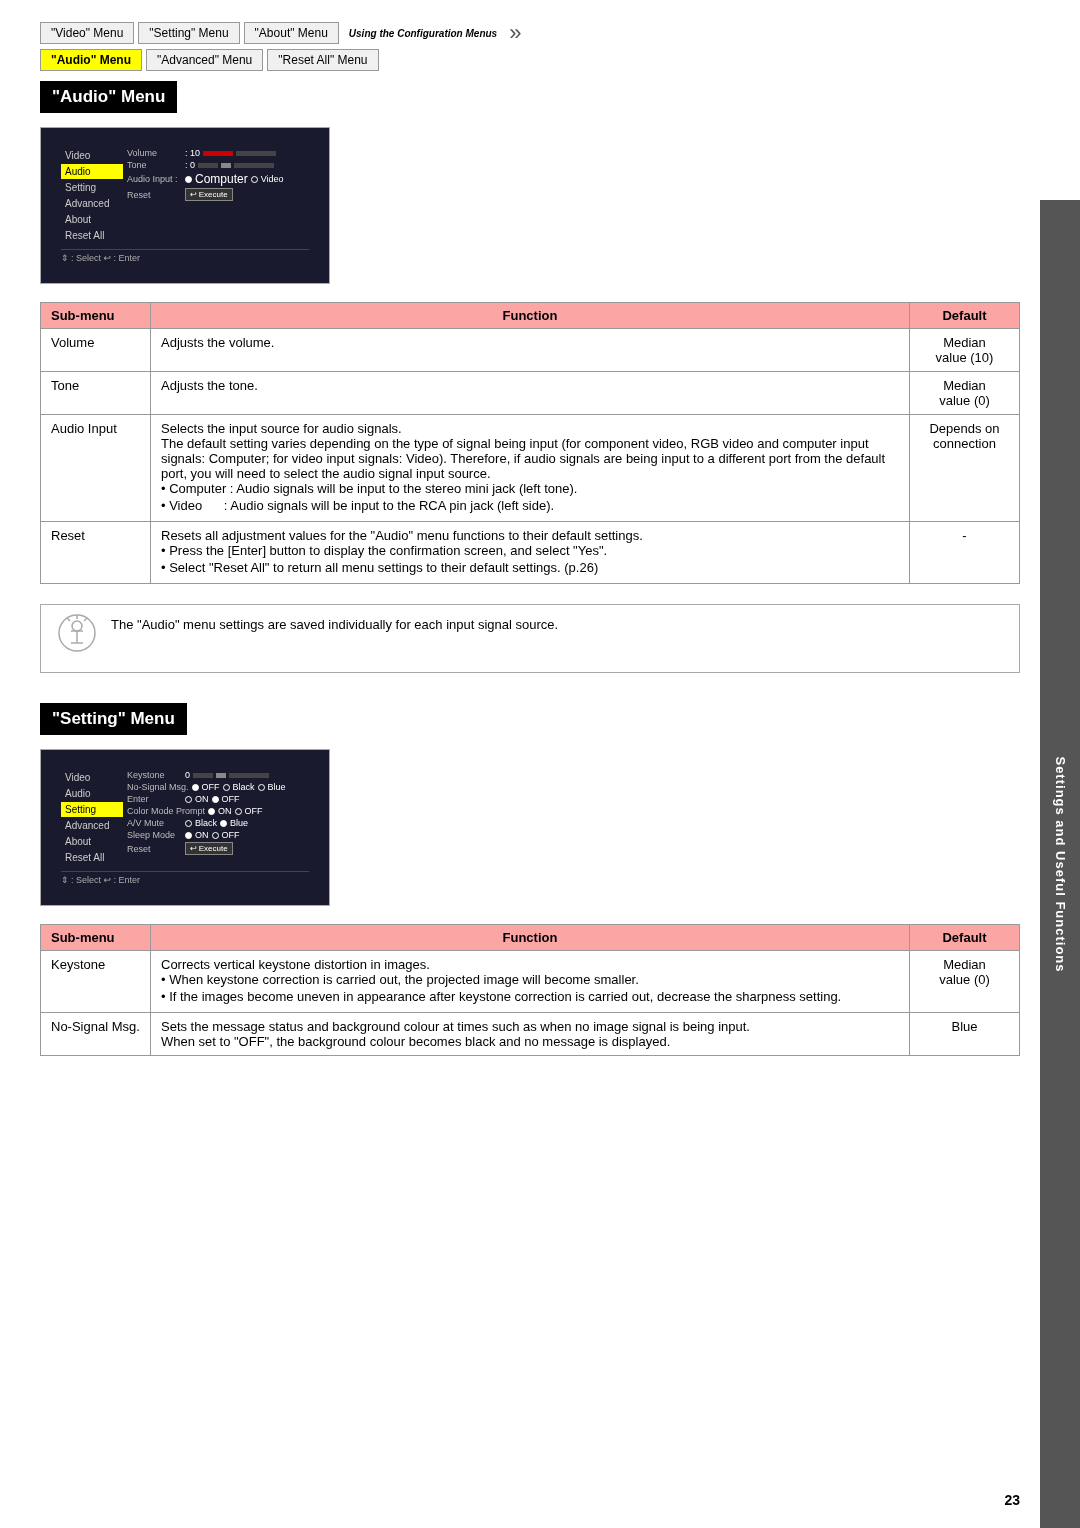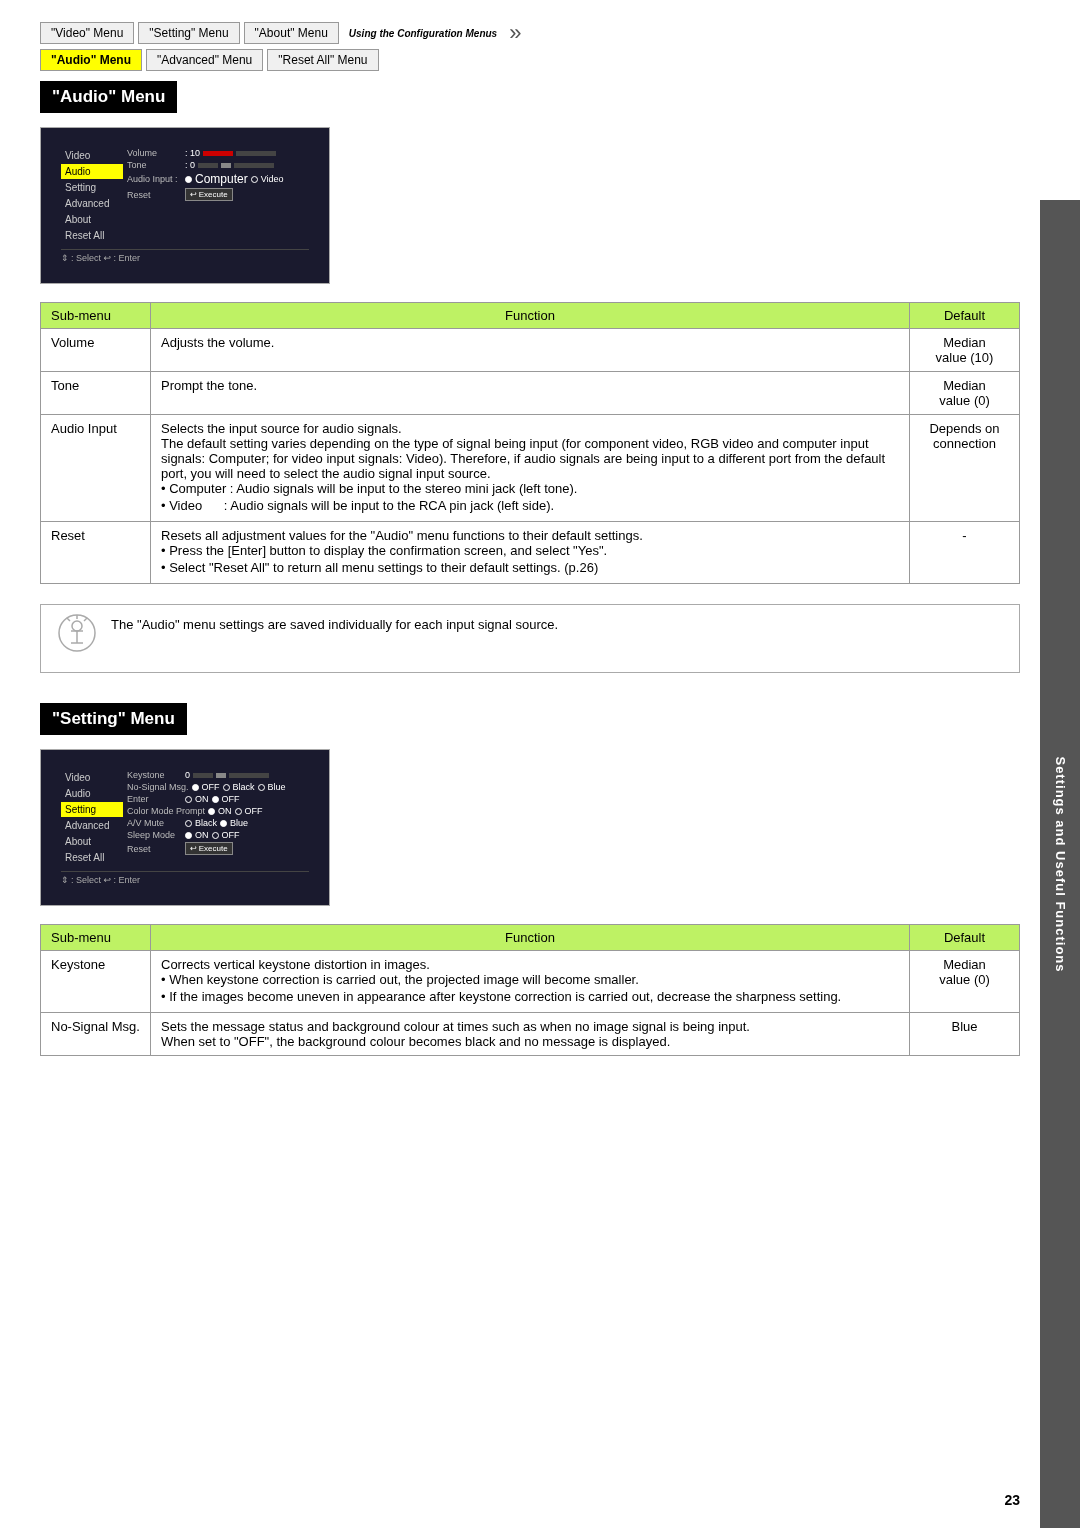--- a/index.html
+++ b/index.html
@@ -79,25 +79,25 @@
     }
 
     
     .data-table {
       width: 100%;
       border-collapse: collapse;
       margin-bottom: 20px;
       font-size: 13px;
     }
     .data-table th {
-      background: #bef264;
+      background: #fca5a5;
       border: 1px solid #999;
       padding: 5px 10px;
       text-align: center;
-      font-weight: normal;
+      font-weight: bold;
     }
     .data-table th.left {
       text-align: left;
     }
     .data-table td {
       border: 1px solid #999;
       padding: 6px 10px;
       vertical-align: top;
     }
     .data-table td.sub-menu-col {
@@ -344,21 +344,21 @@
         </tr>
       </thead>
       <tbody>
         <tr>
           <td class="sub-menu-col">Volume</td>
           <td class="function-col">Adjusts the volume.</td>
           <td class="default-col">Median<br>value (10)</td>
         </tr>
         <tr>
           <td class="sub-menu-col">Tone</td>
-          <td class="function-col">Prompt the tone.</td>
+          <td class="function-col">Adjusts the tone.</td>
           <td class="default-col">Median<br>value (0)</td>
         </tr>
         <tr>
           <td class="sub-menu-col">Audio Input</td>
           <td class="function-col">
             Selects the input source for audio signals.<br>
             The default setting varies depending on the type of signal being input (for component video, RGB video and computer input signals: Computer; for video input signals: Video). Therefore, if audio signals are being input to a different port from the default port, you will need to select the audio signal input source.<br>
             <div class="bullet-item">Computer : Audio signals will be input to the stereo mini jack (left tone).</div>
             <div class="bullet-item">Video &nbsp;&nbsp;&nbsp;&nbsp;&nbsp;: Audio signals will be input to the RCA pin jack (left side).</div>
           </td>

